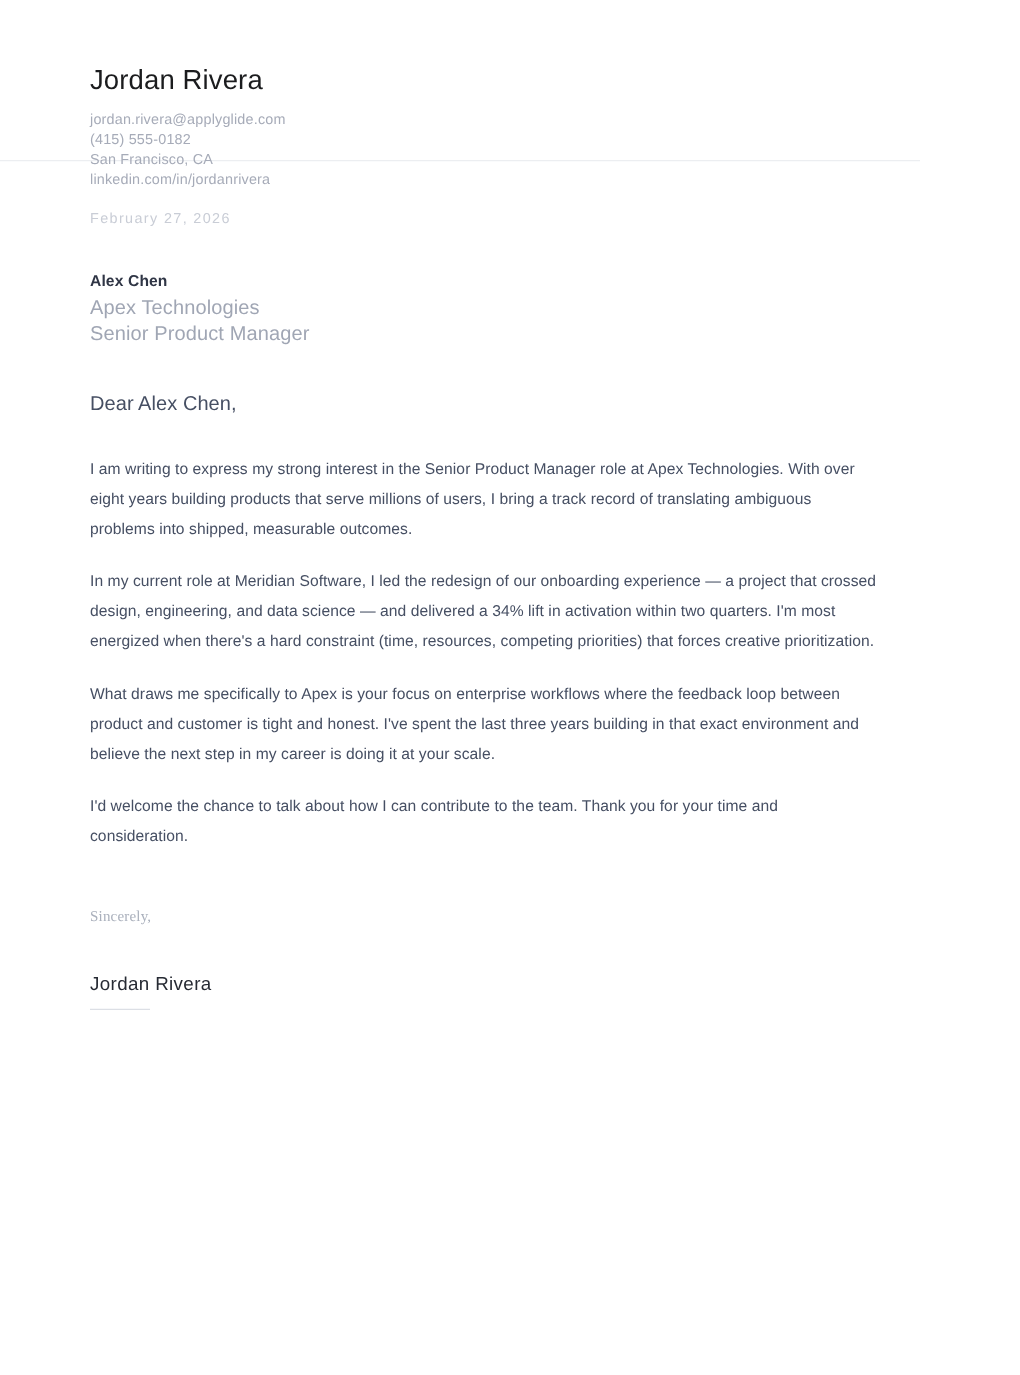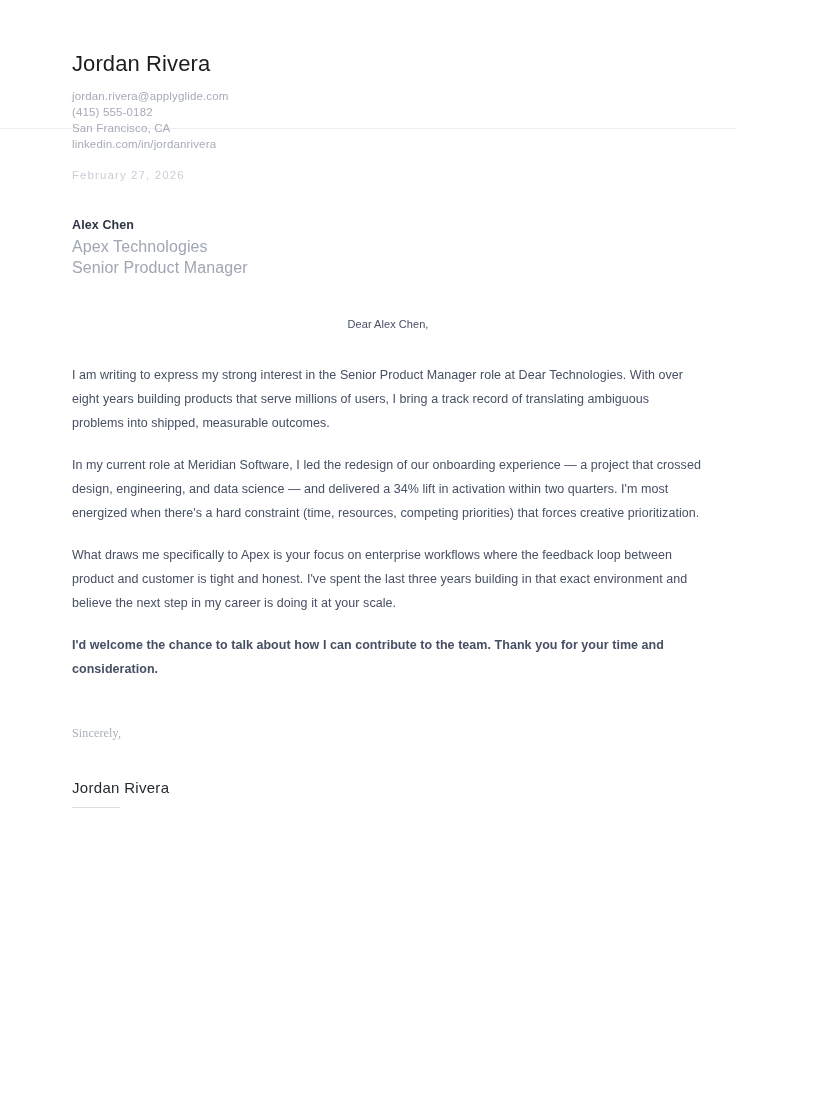--- a/index.html
+++ b/index.html
@@ -87,38 +87,37 @@
   .recipient-company,
   .recipient-role {
     font-size: 16px;
     color: #a0a6b4;
     line-height: 21px;
     letter-spacing: 0.1px;
     margin: 0;
   }
 
   .salutation {
-    font-size: 11px;
+    font-size: 16px;
     color: #464f63;
     line-height: 24px;
     letter-spacing: 0.05px;
     margin: 0 0 27px 0;
-    text-align: center;
   }
 
   .body-paragraph {
     font-size: 12.5px;
     color: #464f63;
     line-height: 24px;
     letter-spacing: 0.05px;
     margin: 0 0 18px 0;
     max-width: 672px;
     text-align: left;
   }
-  .body-paragraph:last-of-type { margin-bottom: 0; font-weight: bold; }
+  .body-paragraph:last-of-type { margin-bottom: 0; }
 
   
   .signature-block {
     padding: 42px 72px 0 72px;
     box-sizing: border-box;
   }
 
   .closing {
     font-size: 12px;
     color: #aab0bc;
@@ -166,21 +165,21 @@
     <div class="letter-date">February 27, 2026</div>
 
     <div class="recipient-block">
       <p class="recipient-name">Alex Chen</p>
       <p class="recipient-company">Apex Technologies</p>
       <p class="recipient-role">Senior Product Manager</p>
     </div>
 
     <p class="salutation">Dear Alex Chen,</p>
 
-    <p class="body-paragraph">I am writing to express my strong interest in the Senior Product Manager role at Dear Technologies. With over eight years building products that serve millions of users, I bring a track record of translating ambiguous problems into shipped, measurable outcomes.</p>
+    <p class="body-paragraph">I am writing to express my strong interest in the Senior Product Manager role at Apex Technologies. With over eight years building products that serve millions of users, I bring a track record of translating ambiguous problems into shipped, measurable outcomes.</p>
 
     <p class="body-paragraph">In my current role at Meridian Software, I led the redesign of our onboarding experience — a project that crossed design, engineering, and data science — and delivered a 34% lift in activation within two quarters. I'm most energized when there's a hard constraint (time, resources, competing priorities) that forces creative prioritization.</p>
 
     <p class="body-paragraph">What draws me specifically to Apex is your focus on enterprise workflows where the feedback loop between product and customer is tight and honest. I've spent the last three years building in that exact environment and believe the next step in my career is doing it at your scale.</p>
 
     <p class="body-paragraph">I'd welcome the chance to talk about how I can contribute to the team. Thank you for your time and consideration.</p>
 
   </div>
 
   <div class="signature-block">

